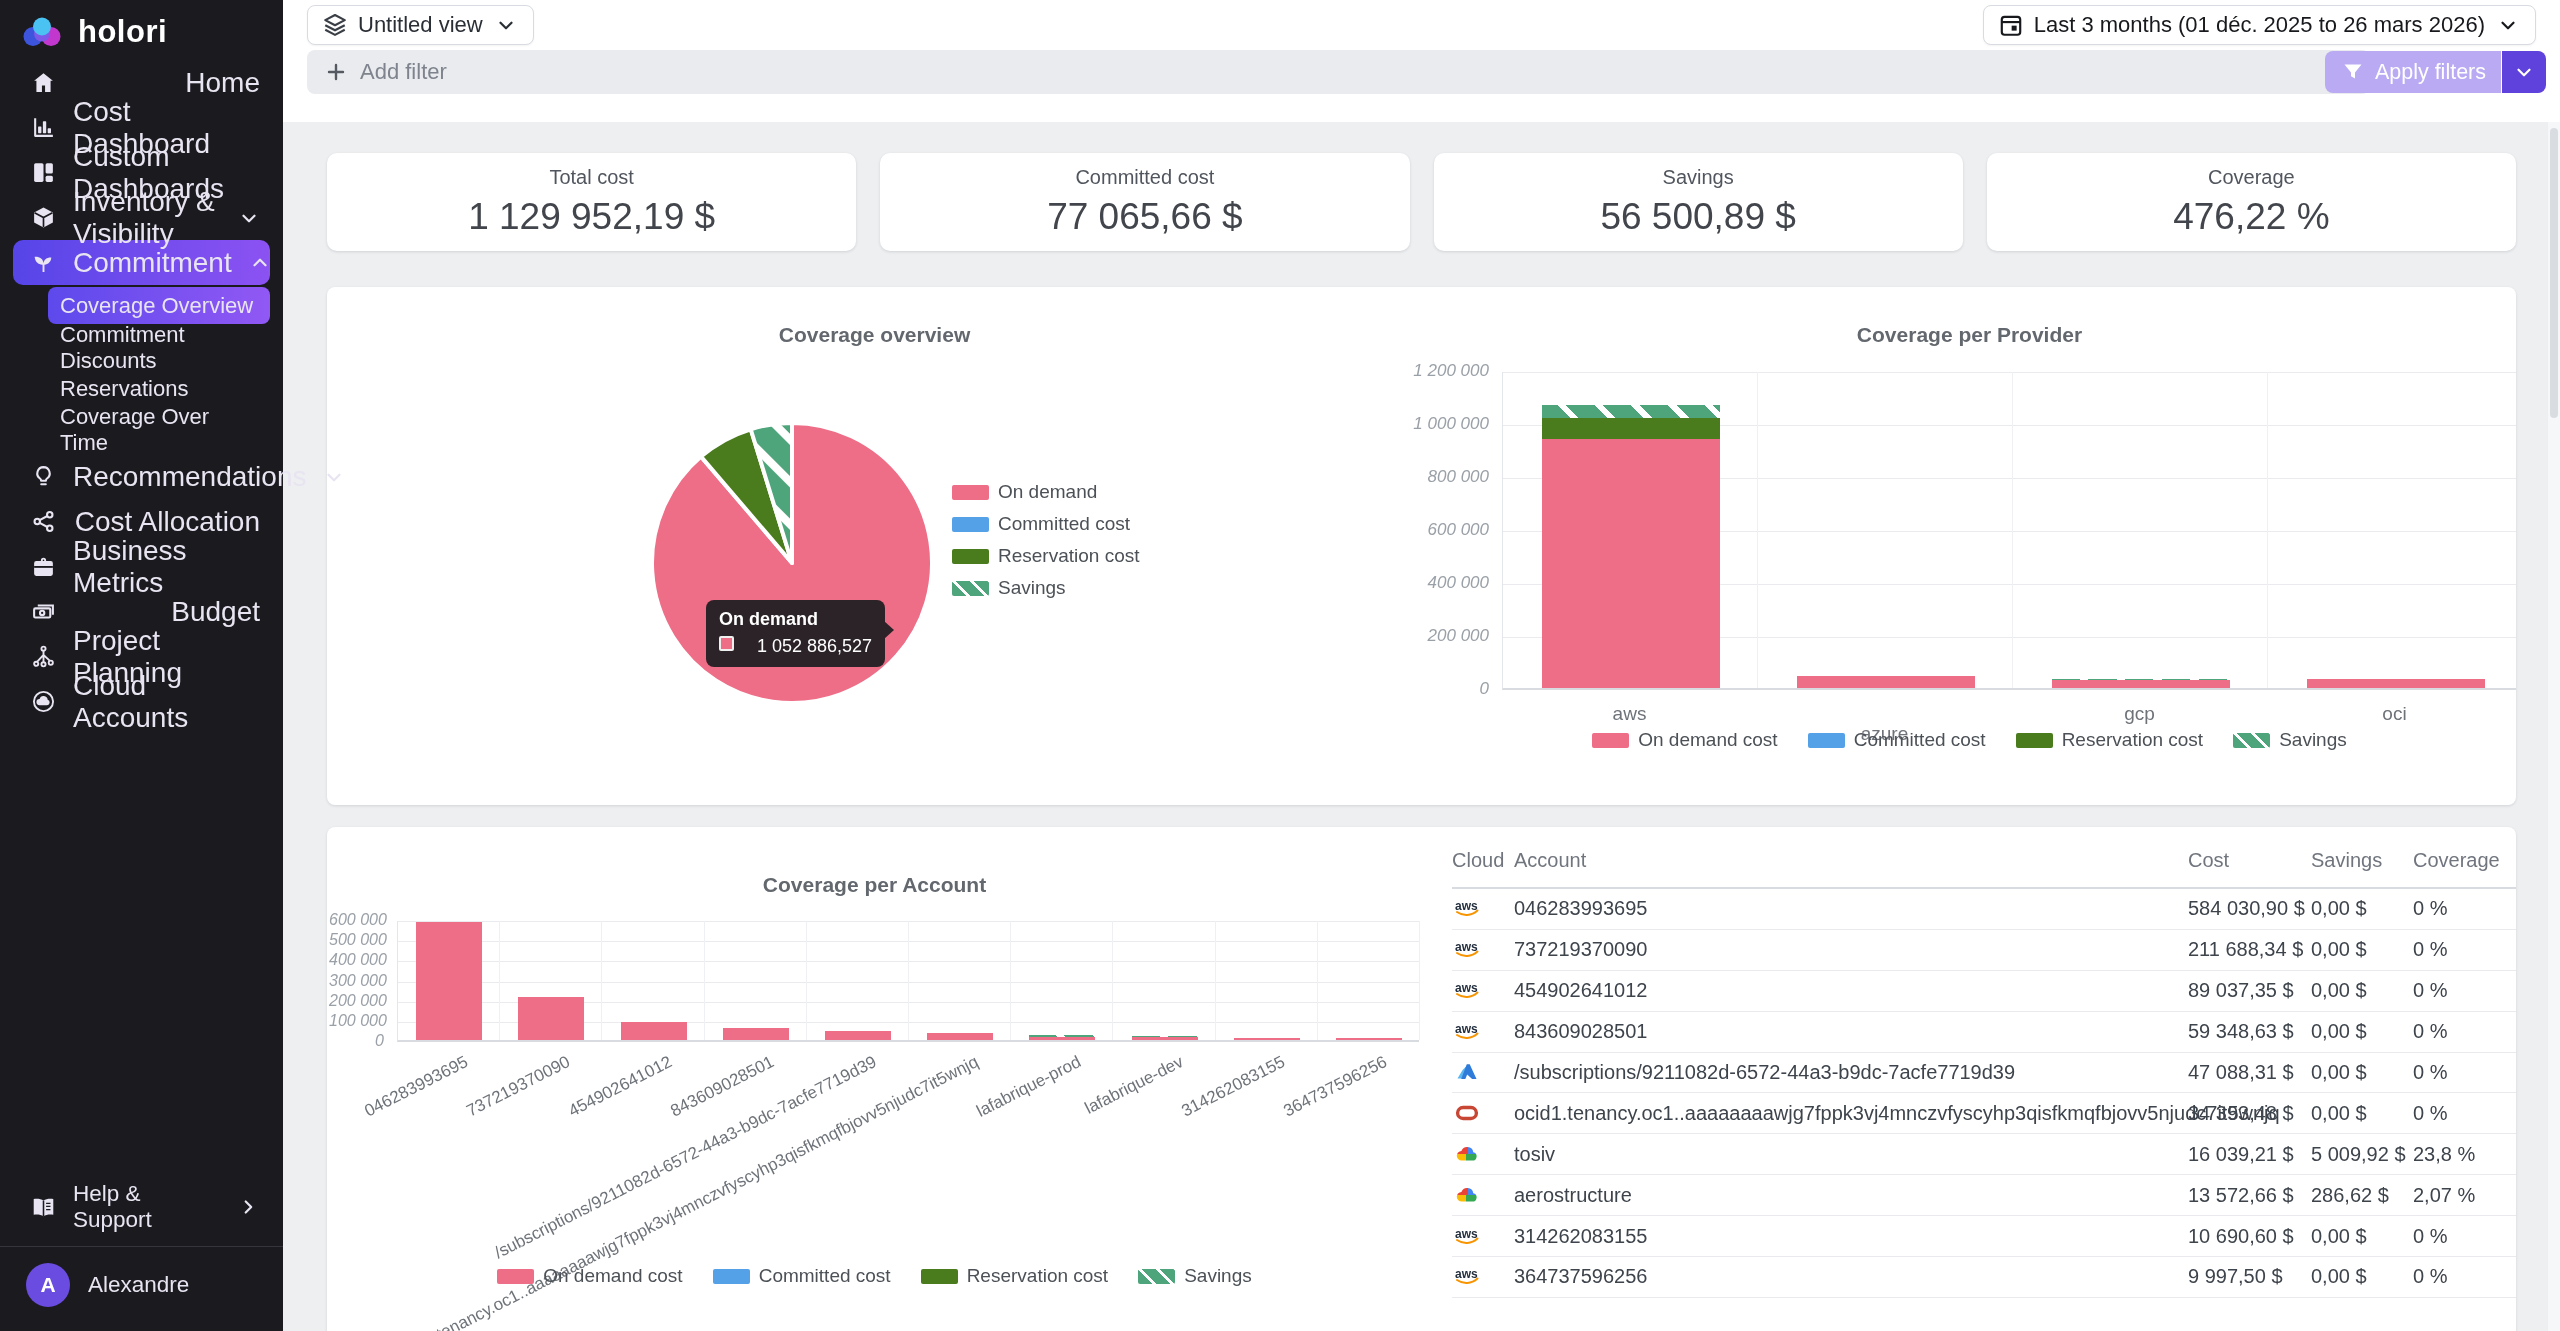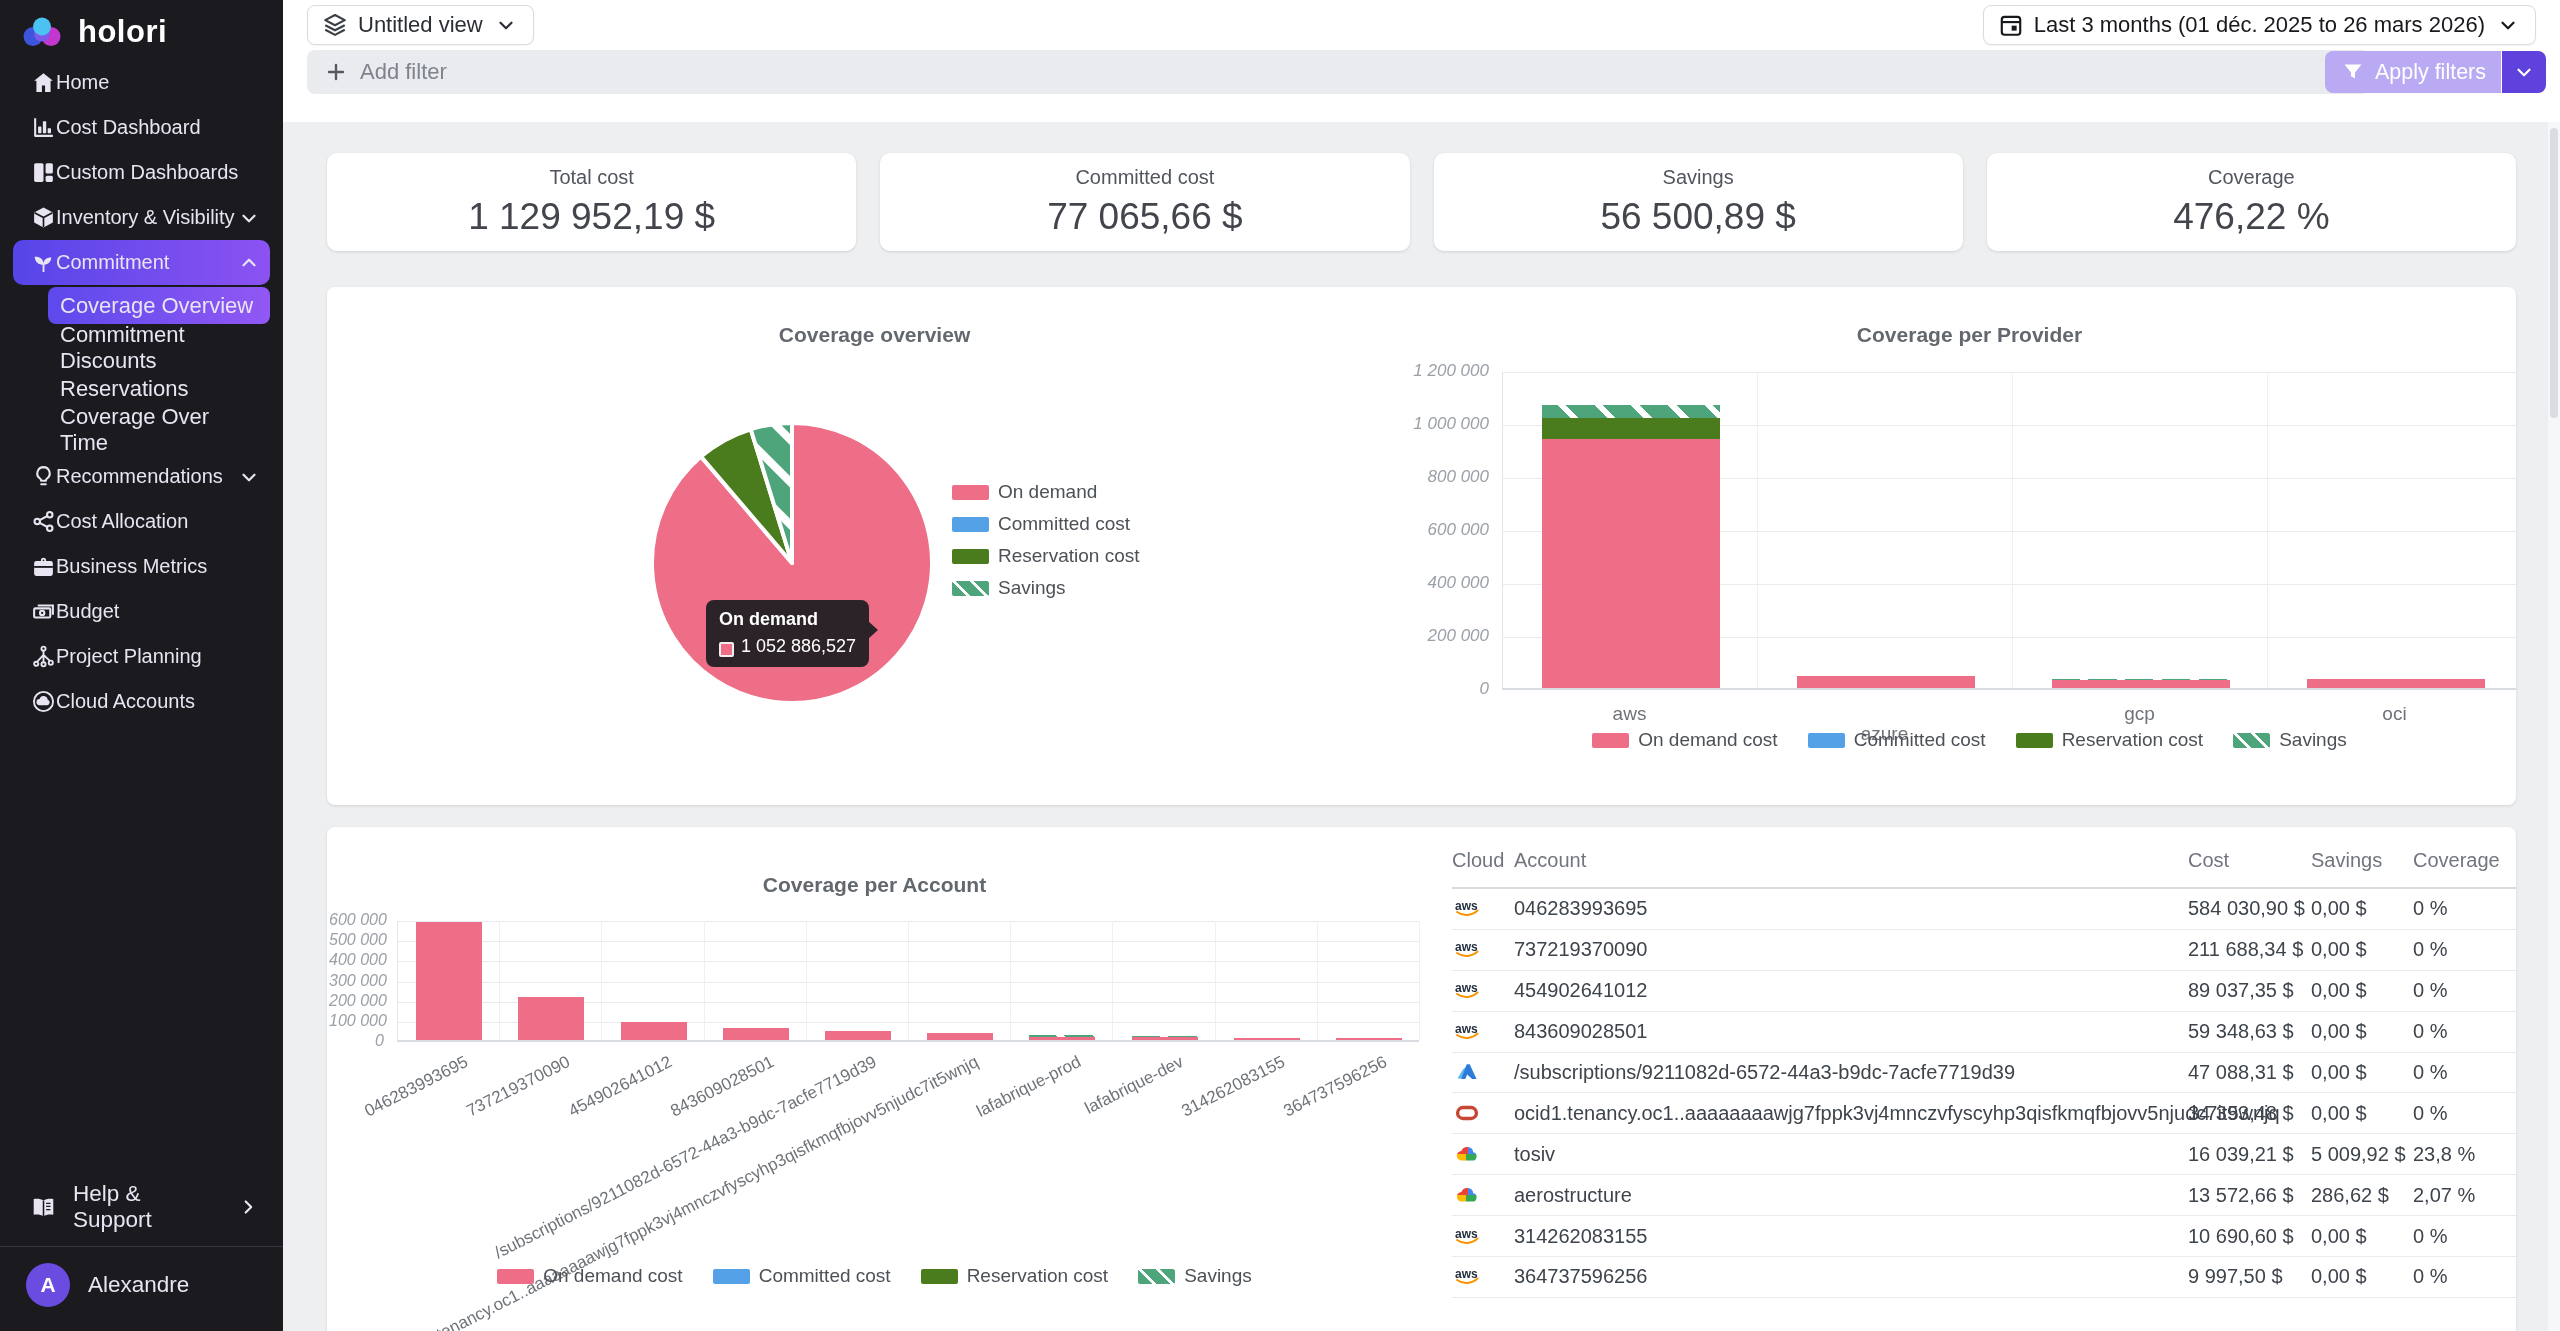--- a/index.html
+++ b/index.html
@@ -2,21 +2,21 @@
 <html><head>
 <meta charset="utf-8">
 <style>
 html,body{margin:0;padding:0;width:2560px;height:1331px;overflow:hidden;background:#edeff1;font-family:"Liberation Sans",sans-serif;}
 *{box-sizing:border-box;}
 button{font-family:"Liberation Sans",sans-serif;border:none;background:none;cursor:pointer;}
 
 .sidebar{position:fixed;left:0;top:0;width:283px;height:100%;background:#1b1a1f;color:#e8e4f1;z-index:5;}
 .logo{display:flex;align-items:center;gap:12px;padding:14px 0 10px 18px;}
 .logo-text{font-size:31px;font-weight:bold;color:#fff;letter-spacing:.5px;}
-.nav-item{display:flex;align-items:center;height:45px;margin:0 13px;padding:0 10px 0 17px;border-radius:10px;font-size:20px;cursor:pointer;}
+.nav-item{display:flex;align-items:center;height:45px;margin:0 13px;padding:0 10px 0 17px;border-radius:10px;font-size:28px;gap:17px;cursor:pointer;justify-content:space-between;}
 .nav-item.active{background:linear-gradient(90deg,#5645e8,#8c52f2);}
 .nav-item .chev{margin-left:auto;display:flex;}
 .icon{display:inline-flex;align-items:center;justify-content:center;width:26px;flex:0 0 auto;}
 .nav-children{margin:1px 13px 4px 48px;}
 .nav-subitem{display:flex;align-items:center;height:41px;padding:0 12px;border-radius:8px;font-size:22px;cursor:pointer;}
 .nav-subitem.active{background:linear-gradient(90deg,#5d49ec,#9158f4);height:37px;margin:2px 0 3px;}
 .sidebar-bottom{position:absolute;bottom:0;left:0;width:100%;}
 .help-row{display:flex;align-items:center;gap:17px;padding:0 24px 0 30px;height:46px;margin-bottom:16px;font-size:22.5px;cursor:pointer;}
 .help-row .chev{margin-left:auto;display:flex;}
 .divider{border-top:1px solid #37343e;}
@@ -68,21 +68,21 @@
 .plot{position:absolute;top:0;border-left:1px solid #e3e6ea;border-bottom:2px solid #d8dbdf;}
 .gridline{position:absolute;left:0;right:0;height:1px;background:#e9ebee;}
 .vline{position:absolute;top:0;bottom:0;width:1px;background:#eef0f3;}
 .ytick{position:absolute;text-align:right;color:#9aa0a7;font-style:italic;}
 .xlabel{position:absolute;color:#6e7379;text-align:center;}
 .xlabel-rot{position:absolute;color:#6e7379;white-space:nowrap;transform:rotate(-27deg);transform-origin:top right;}
 .stack{position:absolute;bottom:0;display:flex;flex-direction:column-reverse;cursor:pointer;}
 
 #pie-tooltip{position:absolute;left:379px;top:313px;background:#2b2327;border-radius:8px;padding:9px 13px 10px;color:#fff;z-index:3;}
 .tt-label{font-size:18px;font-weight:bold;margin-bottom:6px;}
-.tt-row{display:flex;align-items:flex-end;gap:7px;font-size:18px;}
+.tt-row{display:flex;align-items:flex-start;gap:23px;font-size:18px;}
 .tt-sw{width:15px;height:15px;background:#ee6d87;border:2px solid #efefef;border-radius:2px;}
 .tt-arrow{position:absolute;right:-9px;top:21px;width:0;height:0;border-top:9px solid transparent;border-bottom:9px solid transparent;border-left:10px solid #2b2327;}
 
 #account-table{position:absolute;left:1125px;top:22px;width:1070px;font-size:20px;}
 .t-head{display:grid;grid-template-columns:62px 674px 123px 102px 1fr;color:#70757e;padding-bottom:15px;border-bottom:2px solid #d8dbdf;}
 .t-row{display:grid;grid-template-columns:62px 674px 123px 102px 1fr;align-items:center;height:40.9px;border-bottom:1px solid #e8eaed;color:#3e444c;cursor:pointer;}
 .cloud-cell{display:flex;align-items:center;}
 </style>
 </head>
 <body>

